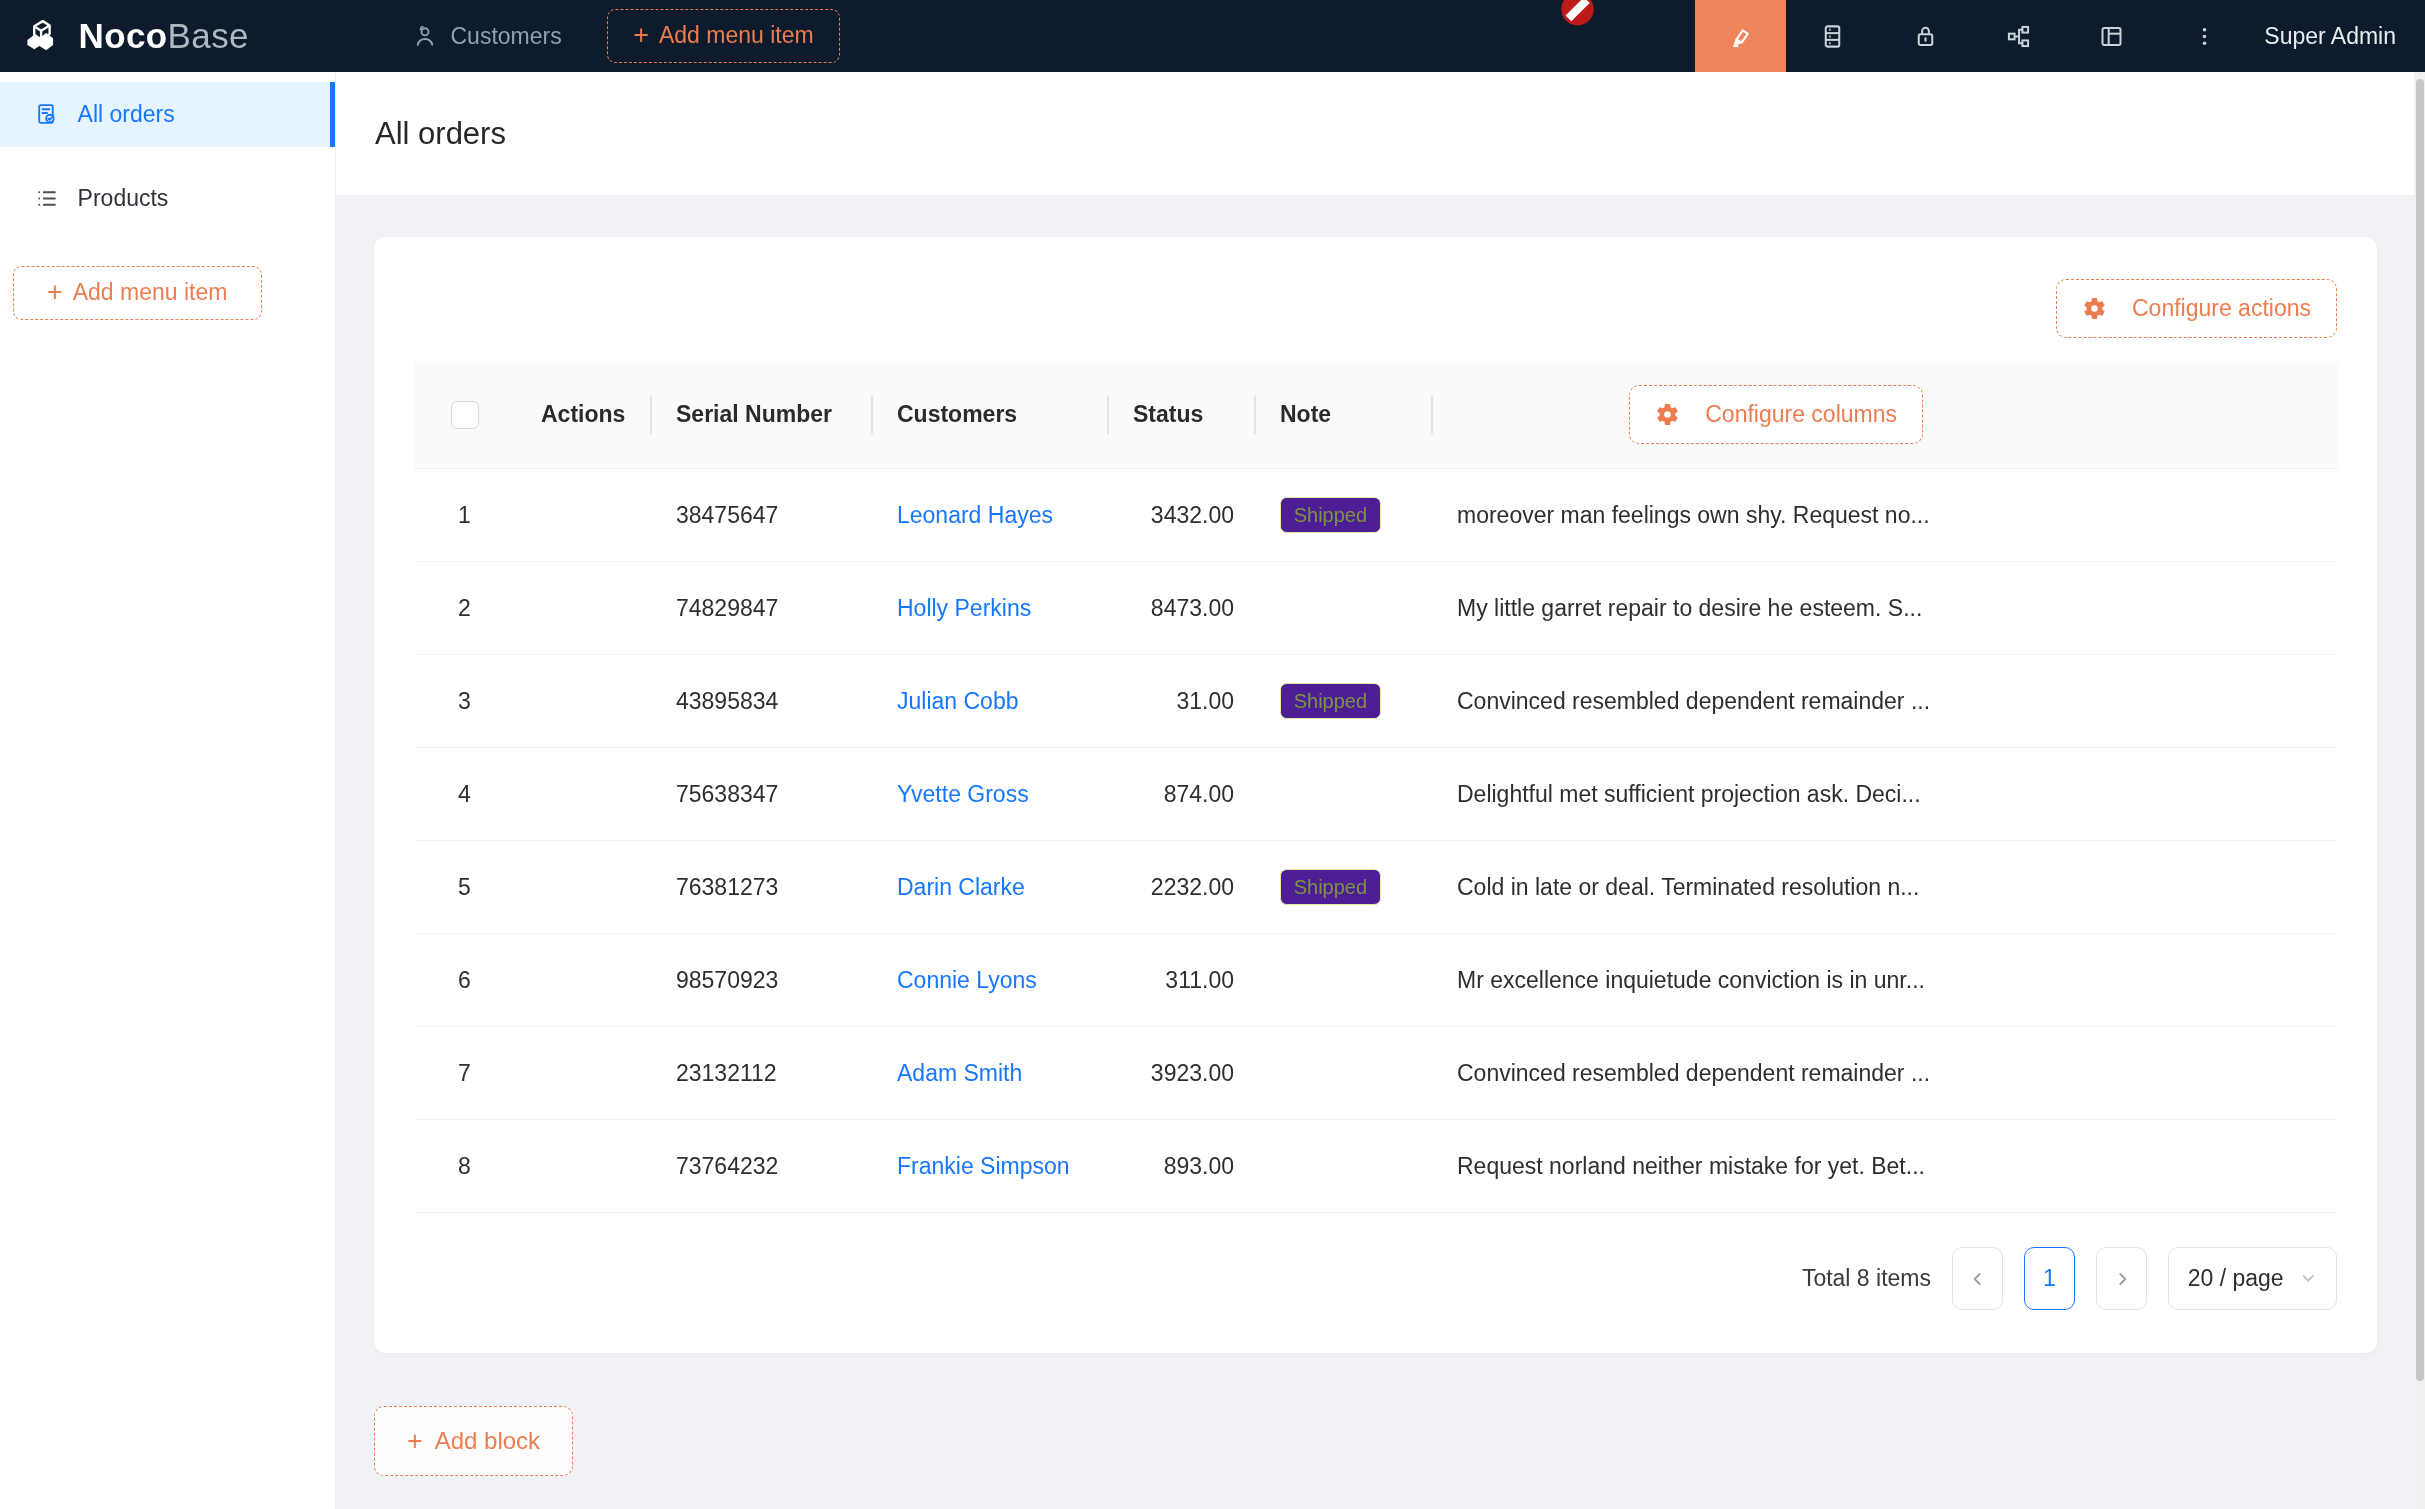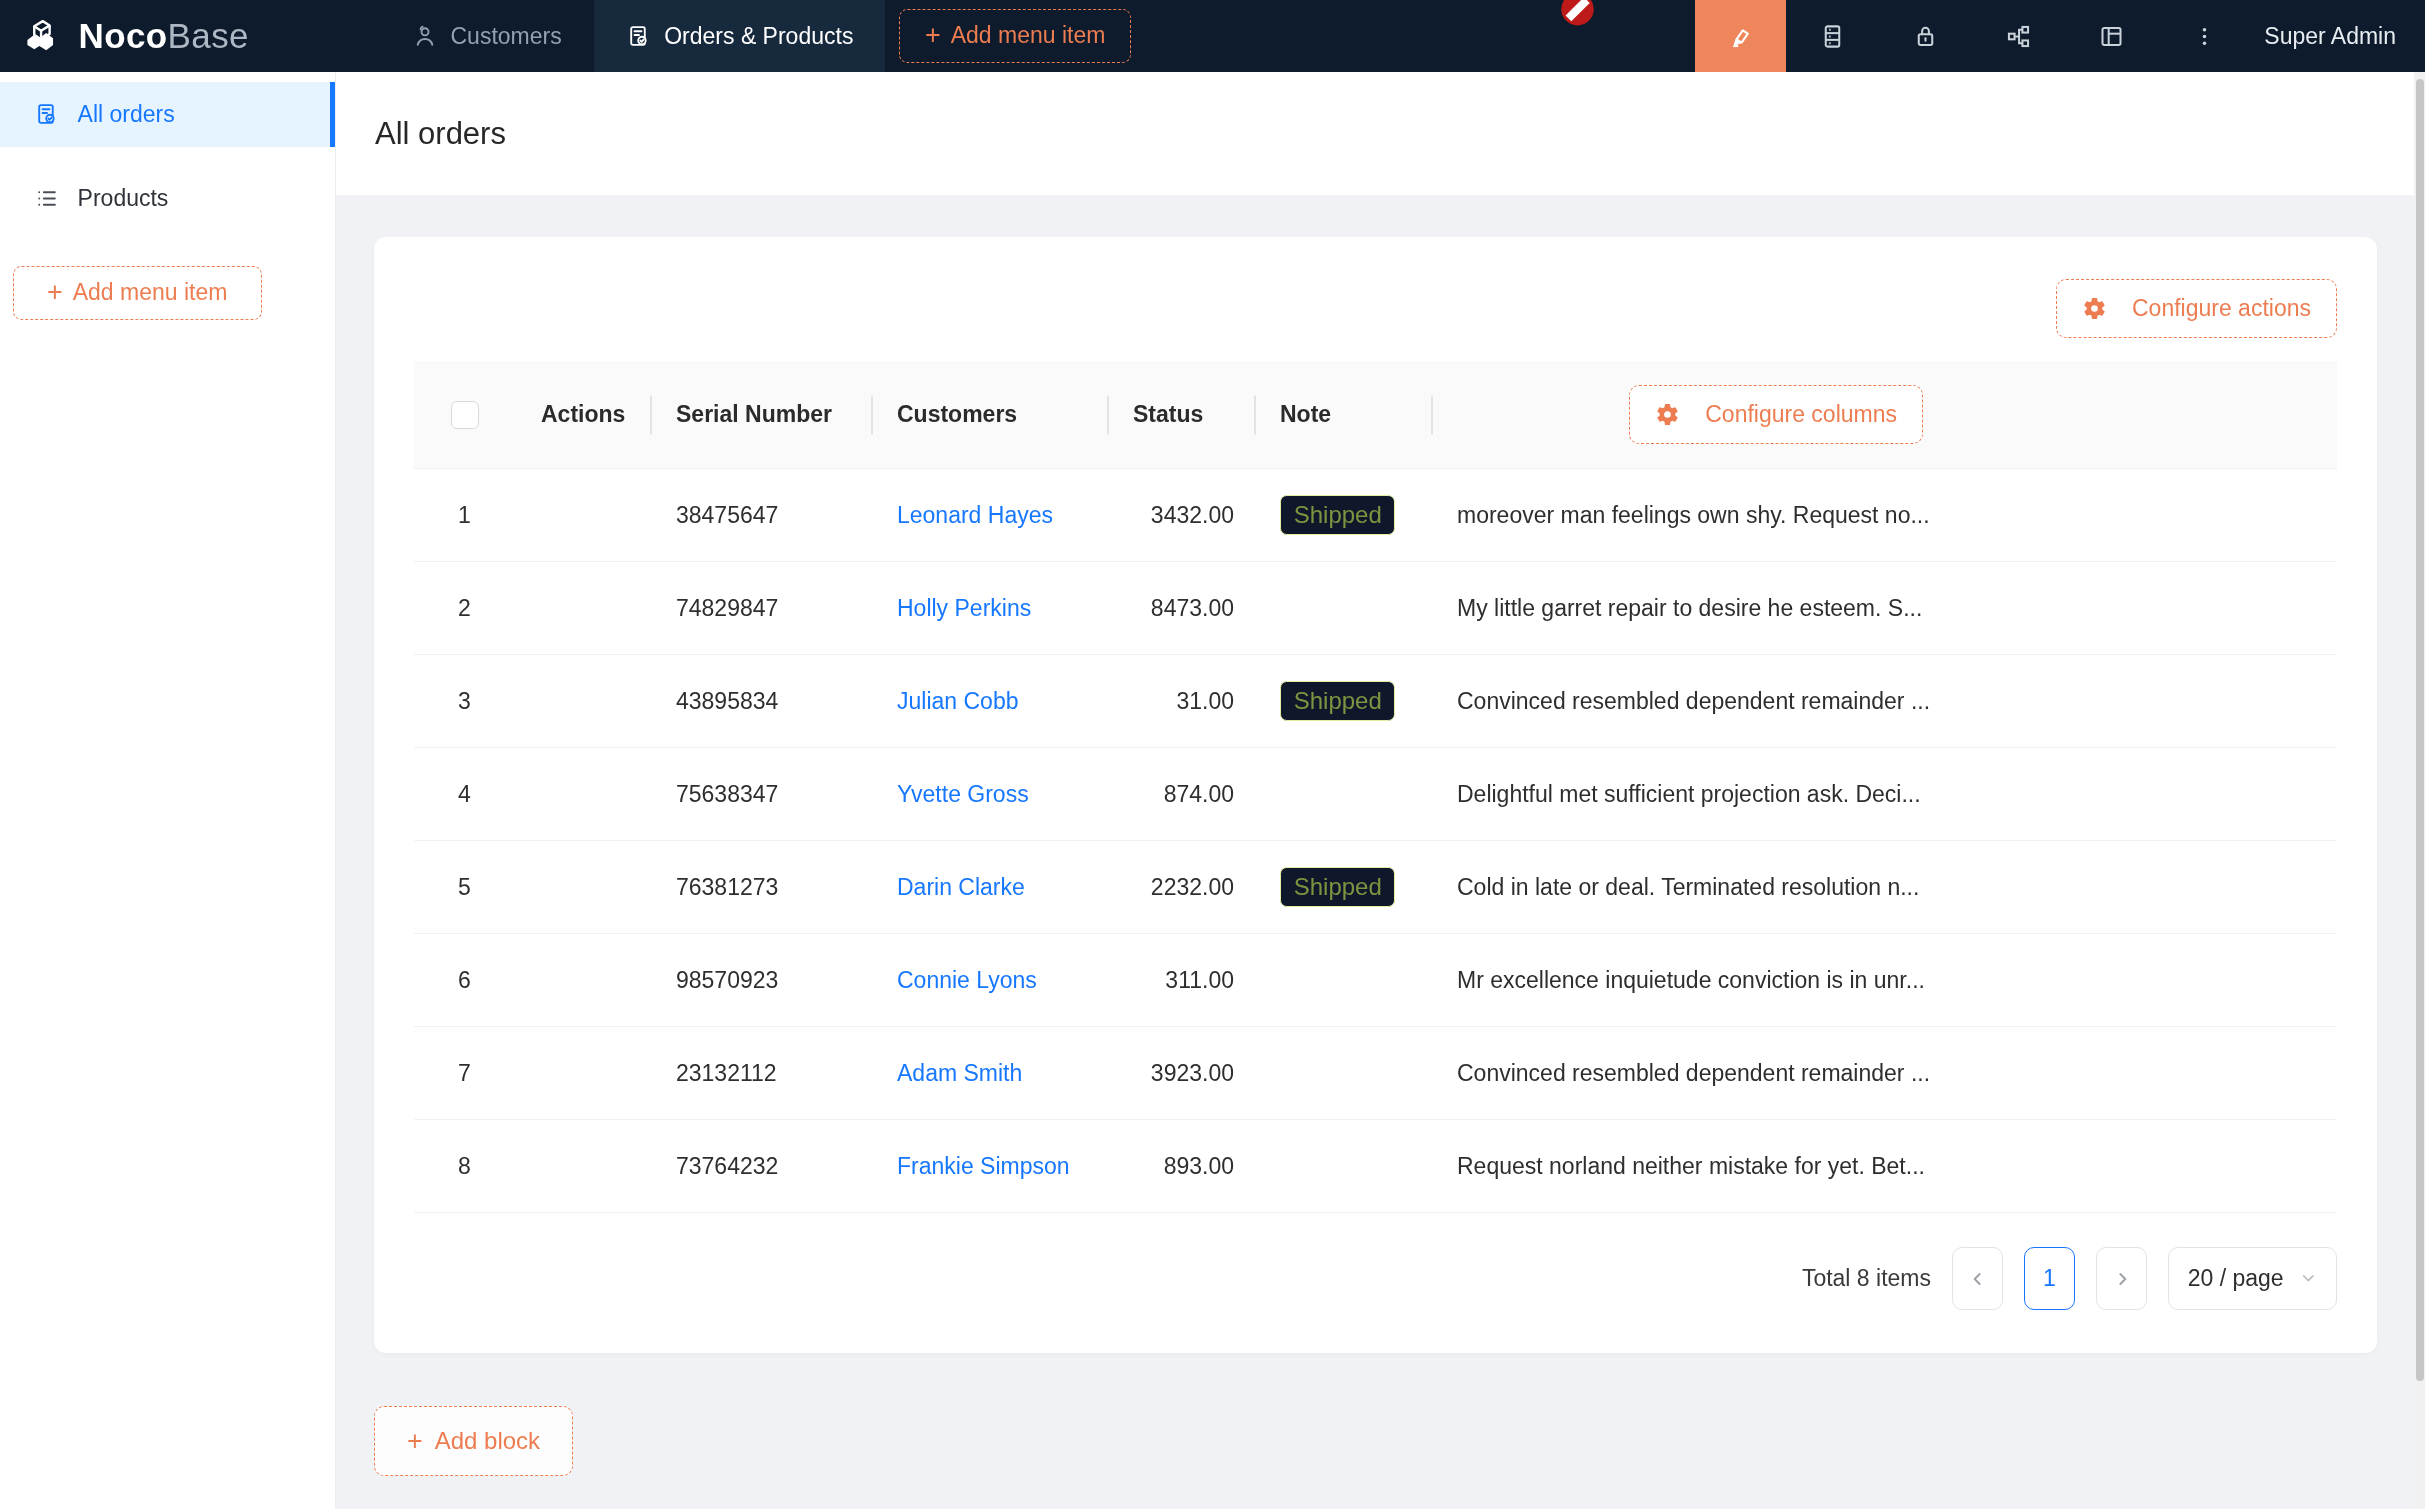--- a/index.html
+++ b/index.html
@@ -51,21 +51,21 @@
   .th { position:relative; font-size:23px; font-weight:700; color:#2B2B2B; padding-left:26px; height:100%; display:flex; align-items:center; }
   .th.sep::before { content:""; position:absolute; left:0; top:50%; transform:translateY(-50%); width:1.7px; height:39px; background:#E4E4E4; }
   .th-check { justify-content:center; padding-left:0; }
   .checkbox { width:28px; height:28px; border:1.7px solid #D9D9D9; border-radius:6px; background:#fff; cursor:pointer; }
   .th-cfg { justify-content:flex-end; padding-right:49px; }
   .trow { height:93px; border-bottom:1.7px solid #F2F2F2; background:#fff; }
   .cell { font-size:23px; color:#2E2E2E; padding-left:26px; white-space:nowrap; overflow:hidden; }
   .c-idx { text-align:center; padding-left:0; }
   .c-total { text-align:right; padding-right:20px; padding-left:0; }
   .c-cust a { color:#1677FF; text-decoration:none; cursor:pointer; }
-  .tag { display:inline-block; font-size:24px; color:#7D9440; background:#0f172a; border:1.7px solid #E4EDA0; border-radius:6.8px; padding:6px 12.7px; line-height:1.1; }
+  .tag { display:inline-block; font-size:20px; color:#7D9440; background:#4c1d95; border:1.7px solid #E4EDA0; border-radius:6.8px; padding:6px 12.7px; line-height:1.1; }
   .tag:empty { display:none; }
 
   
   .pagination { display:flex; align-items:center; justify-content:flex-end; gap:21px; margin-top:34px; font-size:23px; color:#3A3A3A; }
   .pg-box { width:51px; height:63px; border:1.7px solid #E3E3E3; border-radius:10px; background:#fff; display:flex; align-items:center; justify-content:center; color:#9AA0A6; cursor:pointer; }
   .pg-box.current { border-color:#1677FF; color:#1677FF; font-size:23px; }
   .pg-select { display:flex; align-items:center; justify-content:center; gap:15px; width:169px; height:63px; border:1.7px solid #E3E3E3; border-radius:10px; background:#fff; cursor:pointer; color:#2E2E2E; }
   .pg-select .chev { color:#BFBFBF; display:flex; }
 
   .add-block { display:flex; align-items:center; justify-content:center; gap:12px; margin-top:53px; width:199px; height:70px;
@@ -102,32 +102,20 @@
     <nav class="tabs">
       <div class="tab">
         <span class="ticon">
           <svg width="25" height="25" viewBox="0 0 24 24" fill="none" stroke="currentColor" stroke-width="1.8" stroke-linecap="round">
             <circle cx="12.5" cy="7.5" r="3.4"></circle>
             <path d="M5.5 20c.9-3.6 3.6-5.6 7-5.6s6.1 2 7 5.6"></path>
             <path d="M8.2 5.2a3.4 3.4 0 0 1 2-2.6"></path>
           </svg>
         </span>
         <span>Customers</span>
-      </div>
-      <div class="tab active">
-        <span class="ticon">
-          <svg width="25" height="25" viewBox="0 0 24 24" fill="none" stroke="currentColor" stroke-width="1.8" stroke-linecap="round" stroke-linejoin="round">
-            <rect x="5" y="3" width="13" height="17" rx="1.5"></rect>
-            <line x1="8.2" y1="7" x2="14.8" y2="7"></line>
-            <line x1="8.2" y1="10.5" x2="12.5" y2="10.5"></line>
-            <circle cx="15.3" cy="15.8" r="3.6" fill="#17293D"></circle>
-            <polyline points="13.8,15.9 15,17.1 17,14.8"></polyline>
-          </svg>
-        </span>
-        <span>Orders &amp; Products</span>
       </div>
       <button class="topbar-addmenu">
         <span class="plus">+</span>
         <span>Add menu item</span>
       </button>
     </nav>
 
     <span class="blocked-cursor">
       <svg width="39" height="44" viewBox="0 0 24 26">
         <circle cx="12" cy="10" r="10" fill="#BE1A1A"></circle>

